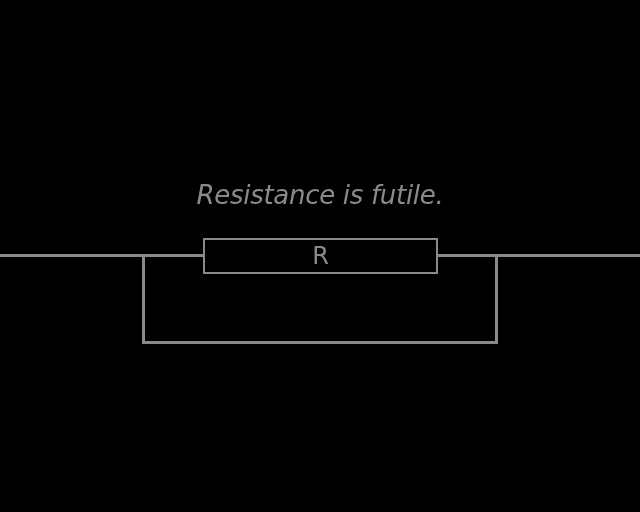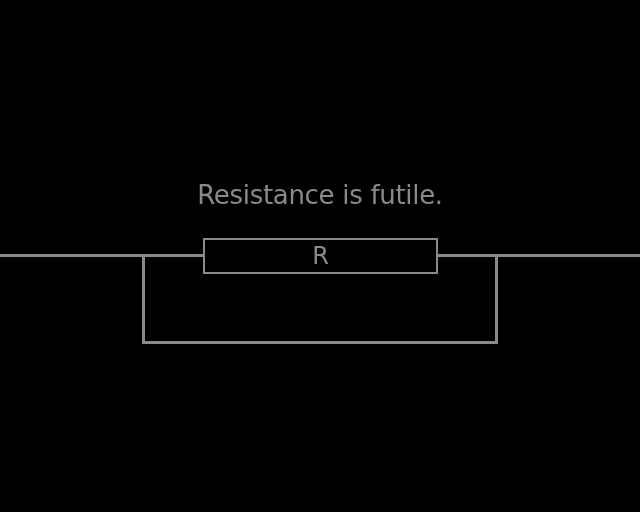--- a/index.html
+++ b/index.html
@@ -1,17 +1,17 @@
 <!DOCTYPE html>
 <html><head>
 <meta charset="utf-8">
 <style>
   html, body { margin:0; padding:0; }
   body { width:640px; height:512px; background:#000; position:relative; overflow:hidden; font-family:"DejaVu Sans", sans-serif; }
-  .caption { position:absolute; left:0; width:640px; top:180px; text-align:center; font-size:26px; color:#8a8a8a; letter-spacing:-0.3px; }
+  .caption { position:absolute; left:0; width:640px; top:180px; text-align:center; font-size:26px; color:#8a8a8a; letter-spacing:-0.3px;font-style:italic; }
   .wire { position:absolute; background:#8a8a8a; }
   .resistor { position:absolute; left:203px; top:238px; width:231px; height:32px; border:2px solid #8a8a8a; background:#000; box-sizing:content-box; }
   .resistor-label { position:absolute; left:0; right:0; top:2px; text-align:center; font-size:24px; color:#8a8a8a; }
 </style>
 </head>
 <body>
 
 <div class="caption">Resistance is futile.</div>
 
 <div>

